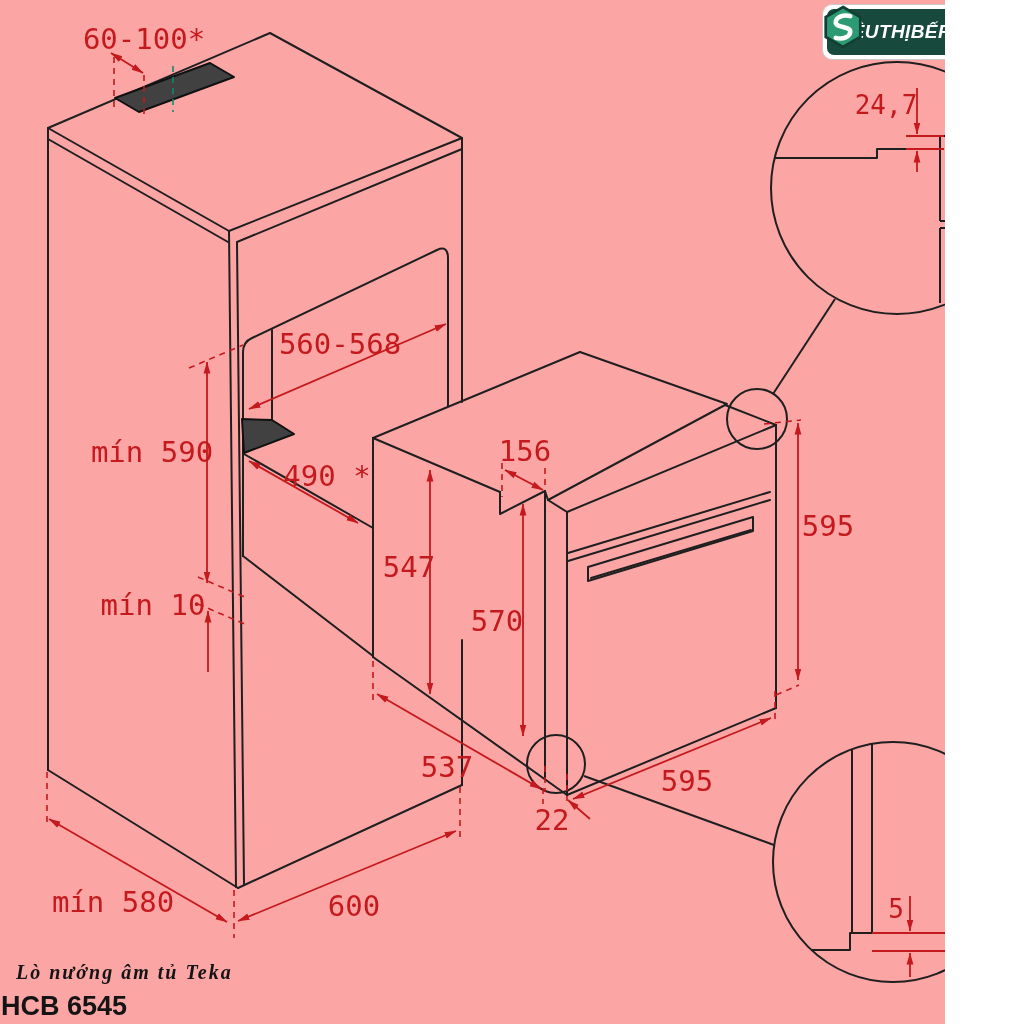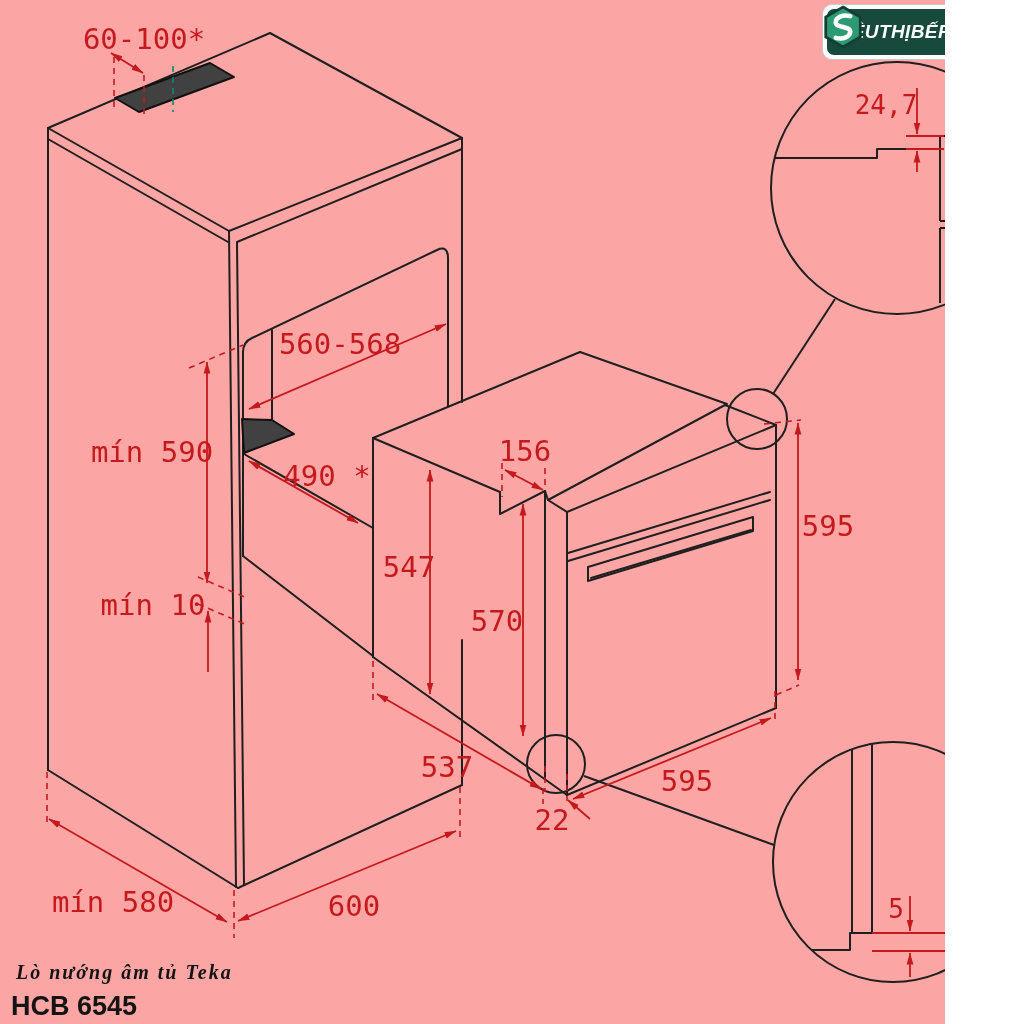--- a/index.html
+++ b/index.html
@@ -15,21 +15,21 @@
   .logo-inner{width:186px;height:46px;background:#17493c;border-radius:7px;display:flex;
               align-items:center;padding:0 6px;box-sizing:border-box;gap:4px;}
   .logo-brand{color:#fff;font-style:italic;font-weight:bold;font-size:19px;letter-spacing:.4px;
               white-space:nowrap;}
   .logo-tld{background:#fff;color:#14352b;font-style:italic;font-weight:bold;font-size:12px;
             padding:1px 5px;transform:skewX(-12deg);line-height:16px;}
   .logo-tld span{display:inline-block;transform:skewX(12deg);}
   
   .footer-caption{position:absolute;left:16px;top:961px;font-family:"Liberation Serif",serif;
                   font-style:italic;font-weight:bold;font-size:20px;letter-spacing:2px;color:#141414;}
-  .footer-model{position:absolute;left:11px;top:991px;font-family:"Liberation Sans",sans-serif;
+  .footer-model{position:absolute;left:1px;top:991px;font-family:"Liberation Sans",sans-serif;
                 font-weight:bold;font-size:27px;letter-spacing:0px;color:#141414;}
 </style>
 </head>
 <body>
 
 <div class="stage">
 
 <svg width="1024" height="1024" viewBox="0 0 1024 1024">
   <defs>
     <marker id="ar" viewBox="0 0 12 8" refX="11.5" refY="4" markerWidth="12" markerHeight="8" orient="auto-start-reverse" markerUnits="userSpaceOnUse">

